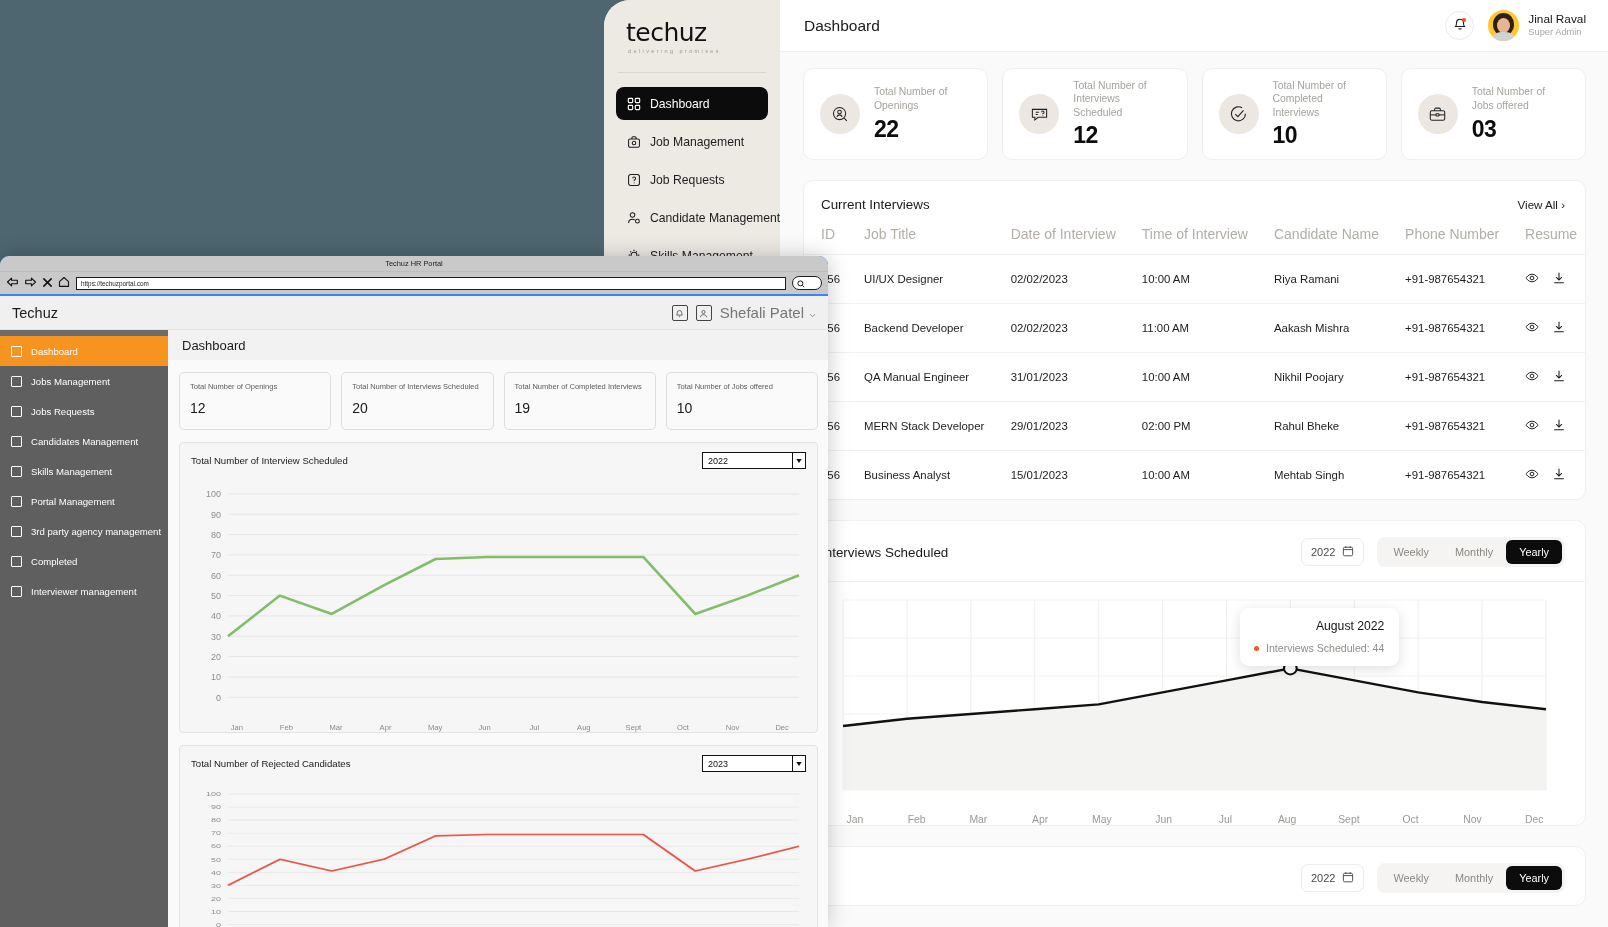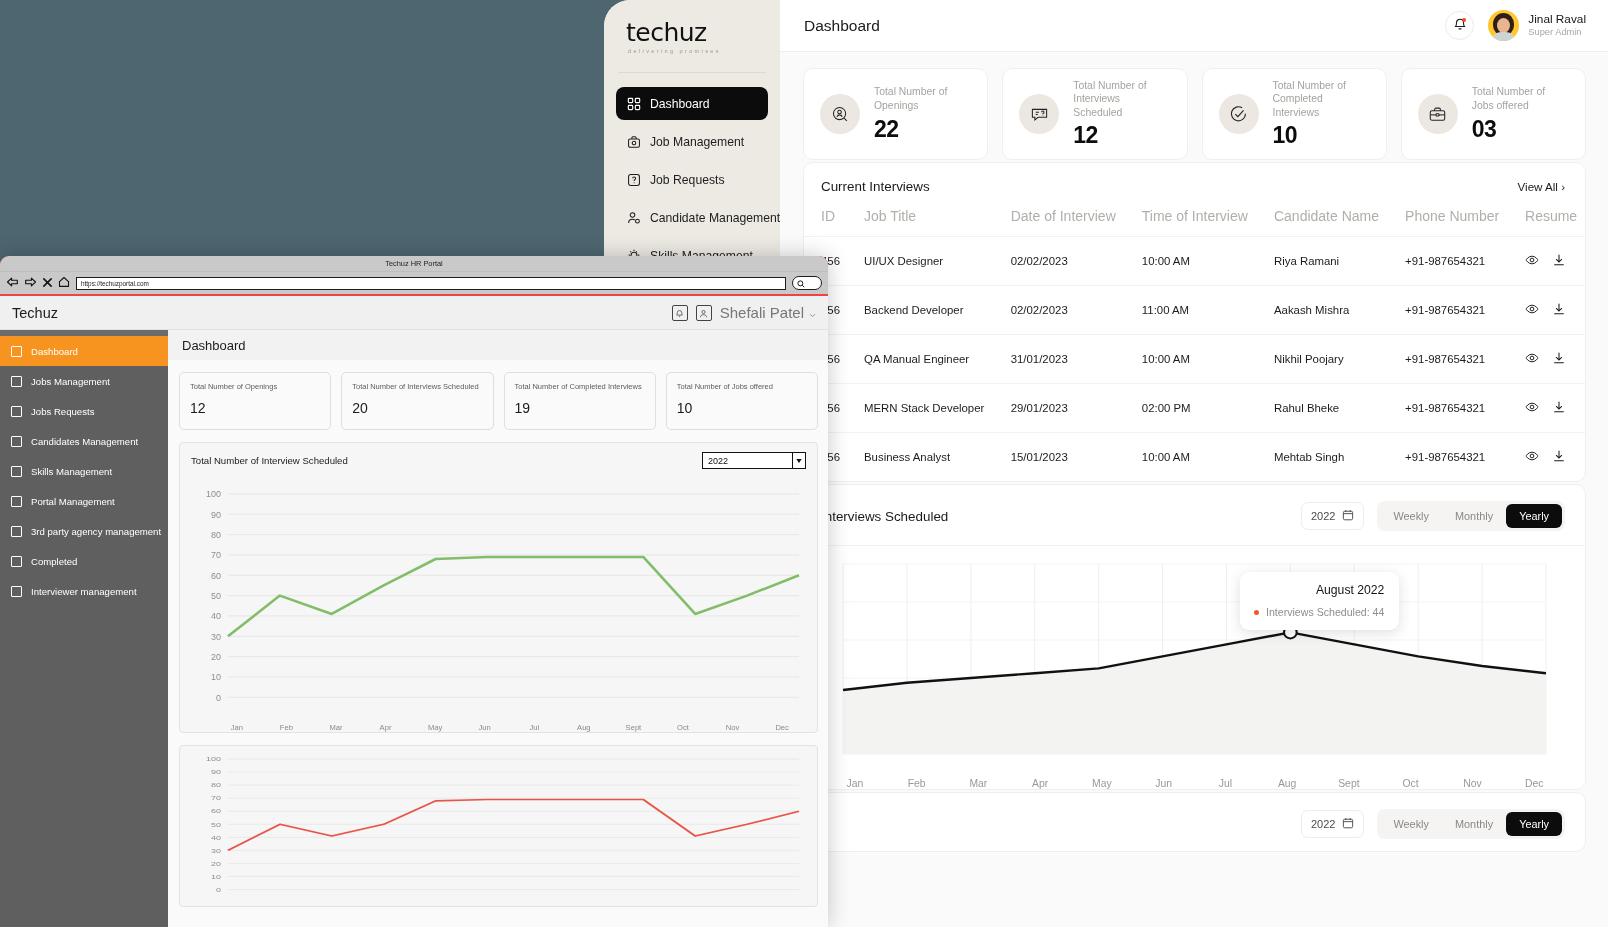--- a/index.html
+++ b/index.html
@@ -80,21 +80,21 @@
   }
   .stat-ico {
     width: 40px; height: 40px; border-radius: 50%; background: #ece8e1;
     display: flex; align-items: center; justify-content: center; flex: 0 0 40px;
   }
   .stat-lbl { font-size: 10.4px; color: #a6a39e; line-height: 1.3; max-width: 140px; }
   .stat-val { font-size: 23px; font-weight: bold; color: #0d0d0d; margin-top: 3px; letter-spacing: -0.5px; }
 
   .panel {
     background: #fff; border: 1px solid #f1efec; border-radius: 10px;
-    margin-top: 2px; overflow: hidden;
+    margin-top: 20px; overflow: hidden;
   }
   .panel-head {
     display: flex; align-items: center; padding: 16px 20px 12px 17px;
   }
   .panel-title { font-size: 13.4px; color: #1a1a1a; }
   .view-all { margin-left: auto; font-size: 11.6px; color: #1a1a1a; cursor: pointer; }
 
   table.itbl { width: 100%; border-collapse: collapse; }
   table.itbl th {
     text-align: left; font-weight: 400; font-size: 14px; color: #b2afaa;
@@ -127,21 +127,21 @@
     box-shadow: 0 3px 14px rgba(0,0,0,.13); padding: 11px 15px 12px 14px;
   }
   .tt-title { font-size: 12.2px; color: #151515; }
   .tt-row { display: flex; align-items: center; gap: 7px; margin-top: 9px; }
   .tt-dot { width: 5px; height: 5px; border-radius: 50%; background: #f05a28; }
   .tt-txt { font-size: 10.6px; color: #908d89; }
 
   
   .br-window {
     position: absolute; left: 0px; top: 256px; width: 828px; height: 671px;
-    background: #ef4444; border-radius: 9px 9px 0 0;
+    background: #3b82f6; border-radius: 9px 9px 0 0;
     box-shadow: 0 0 22px rgba(0,0,0,.22);
     overflow: hidden;
   }
   .br-titlebar {
     height: 16px; background: #c9c9c9;
     display: flex; align-items: center; justify-content: center;
     border-bottom: 1px solid #bdbdbd;
   }
   .br-title { font-size: 7.4px; color: #1d1d1d; }
   .br-toolbar { height: 22px; display: flex; align-items: center; gap: 6px; padding: 0 6px; background: #c9c9c9; }
@@ -762,20 +762,31 @@
               <span>Jul</span>
               <span>Aug</span>
               <span>Sept</span>
               <span>Oct</span>
               <span>Nov</span>
               <span>Dec</span>
             </div>
         </div>
 
         <div class="br-panel">
+          <div class="br-panel-head">
+            <span class="br-panel-title">Total Number of Rejected Candidates</span>
+            <div class="br-select">
+              <span>2023</span>
+              <span class="arr">
+                <svg width="6" height="4" viewBox="0 0 8 6" fill="#111">
+                    <path d="M0 0h8L4 6z"></path>
+                  </svg>
+              </span>
+            </div>
+          </div>
           <div class="br-chart" style="height:160px">
             <svg id="svg-red" width="100%" height="100%" viewBox="0 0 620 240" preserveAspectRatio="none">
                 <line x1="40" y1="8" x2="612" y2="8" stroke="#e6e6e6" stroke-width="1"></line>
                 <text x="33" y="11.5" text-anchor="end" font-size="9" fill="#8e8e8e" font-family="Liberation Sans, sans-serif">100</text>
                 <line x1="40" y1="28.599999999999994" x2="612" y2="28.599999999999994" stroke="#e6e6e6" stroke-width="1"></line>
                 <text x="33" y="32.099999999999994" text-anchor="end" font-size="9" fill="#8e8e8e" font-family="Liberation Sans, sans-serif">90</text>
                 <line x1="40" y1="49.19999999999999" x2="612" y2="49.19999999999999" stroke="#e6e6e6" stroke-width="1"></line>
                 <text x="33" y="52.69999999999999" text-anchor="end" font-size="9" fill="#8e8e8e" font-family="Liberation Sans, sans-serif">80</text>
                 <line x1="40" y1="69.80000000000001" x2="612" y2="69.80000000000001" stroke="#e6e6e6" stroke-width="1"></line>
                 <text x="33" y="73.30000000000001" text-anchor="end" font-size="9" fill="#8e8e8e" font-family="Liberation Sans, sans-serif">70</text>

